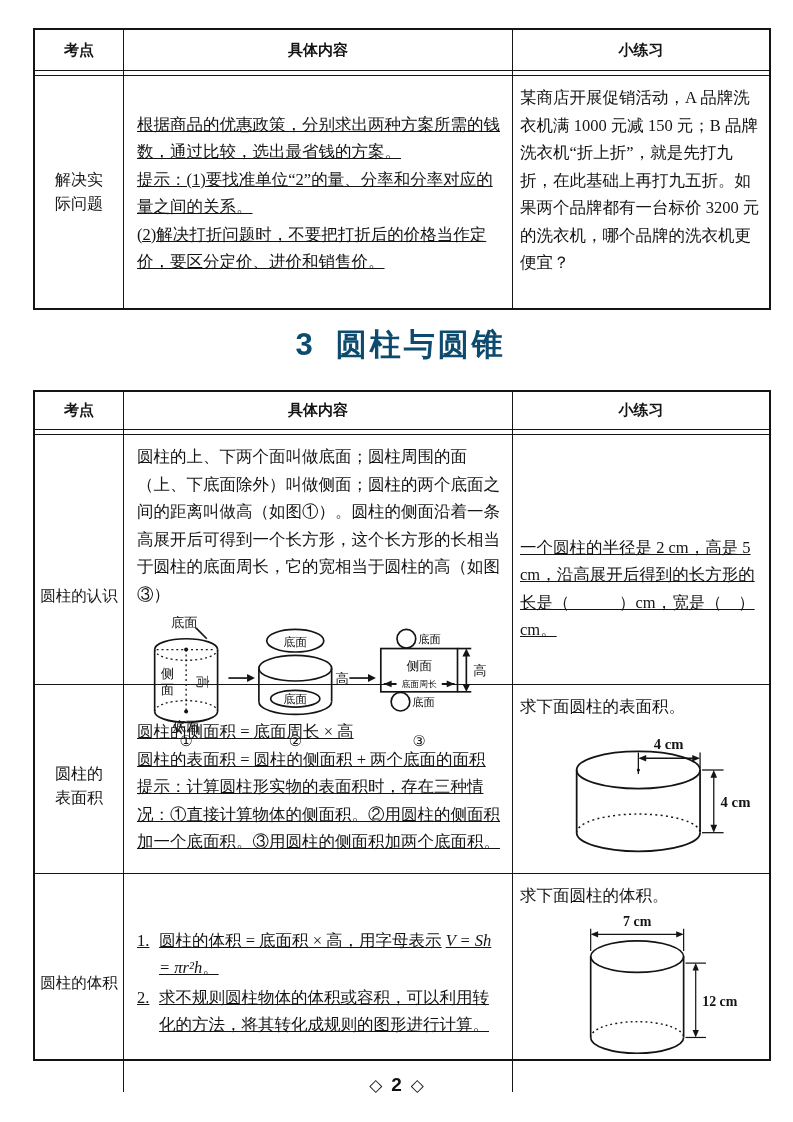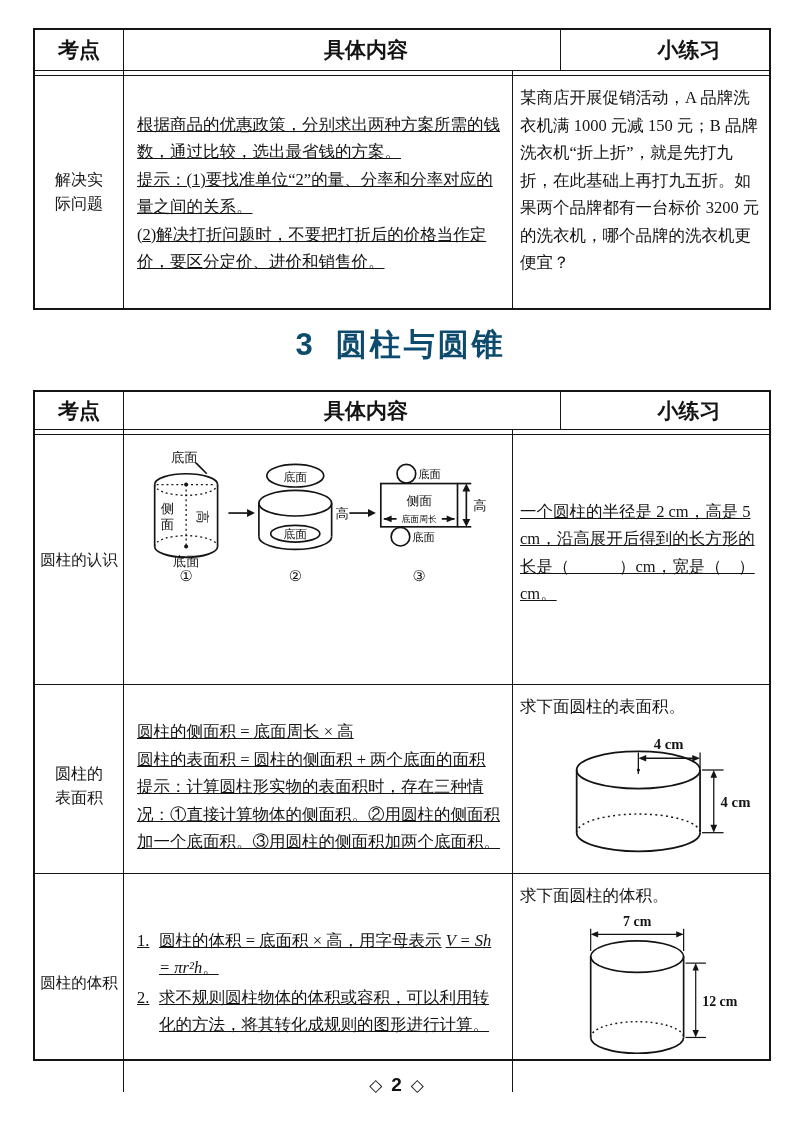--- a/index.html
+++ b/index.html
@@ -10,21 +10,21 @@
     overflow:hidden;
   }
   .tbl {
     position:absolute; left:33px; width:738px;
     border:2.5px solid #151515; box-sizing:border-box; background:#fff;
   }
   .t-row { display:grid; grid-template-columns:89px 389px 1fr; border-bottom:1.6px solid #151515; }
   .t-row.last { border-bottom:none; }
   .t-row > div { border-right:1.6px solid #151515; min-width:0; }
   .t-row > div:last-child { border-right:none; }
-  .t-head { font-family:Liberation Sans, sans-serif; font-weight:700; font-size:21px;gap:48px; }
+  .t-head { font-family:Liberation Sans, sans-serif; font-weight:700; font-size:15px; }
   .t-head > div { display:flex; align-items:center; justify-content:center; }
   .sep { height:4px; }
   .topic { display:flex; align-items:center; justify-content:center; text-align:center;
            font-size:16px; line-height:24px; }
   .topic .w3 { width:3em; display:inline-block; }
   .topic .nowrap { white-space:nowrap; font-size:15.5px; }
   .content { padding:8px 11px 6px 13px; font-size:16.5px; line-height:27.5px; }
   .exercise { padding:8px 6px 22px 7px; font-size:16.5px; line-height:27.5px; }
   .v-center { display:flex; flex-direction:column; justify-content:center;text-decoration:underline; }
   .content p, .exercise p { margin:0; }
@@ -91,20 +91,21 @@
       <div></div>
       <div></div>
       <div></div>
     </div>
 
   <div class="t-row" style="height:249px">
     <div class="topic">
       <span class="nowrap">圆柱的认识</span>
     </div>
     <div class="content">
+      <p>圆柱的上、下两个面叫做底面；圆柱周围的面（上、下底面除外）叫做侧面；圆柱的两个底面之间的距离叫做高（如图①）。圆柱的侧面沿着一条高展开后可得到一个长方形，这个长方形的长相当于圆柱的底面周长，它的宽相当于圆柱的高（如图③）</p>
       <svg class="diagram1" width="352" height="138" viewBox="0 0 358 138">
         <g stroke="#141414" stroke-width="1.7" fill="none">
 
           <line x1="62" y1="15" x2="73" y2="26"></line>
           <path d="M20,37 A32,11 0 0 1 84,37"></path>
           <path d="M20,37 A32,11 0 0 0 84,37" stroke-dasharray="2,3" stroke-width="1.3"></path>
           <line x1="22" y1="37" x2="82" y2="37" stroke-dasharray="2,3" stroke-width="1.3"></line>
           <line x1="20" y1="37" x2="20" y2="100"></line>
           <line x1="84" y1="37" x2="84" y2="100"></line>
           <line x1="52" y1="37" x2="52" y2="100" stroke-dasharray="2,3" stroke-width="1.3"></line>

